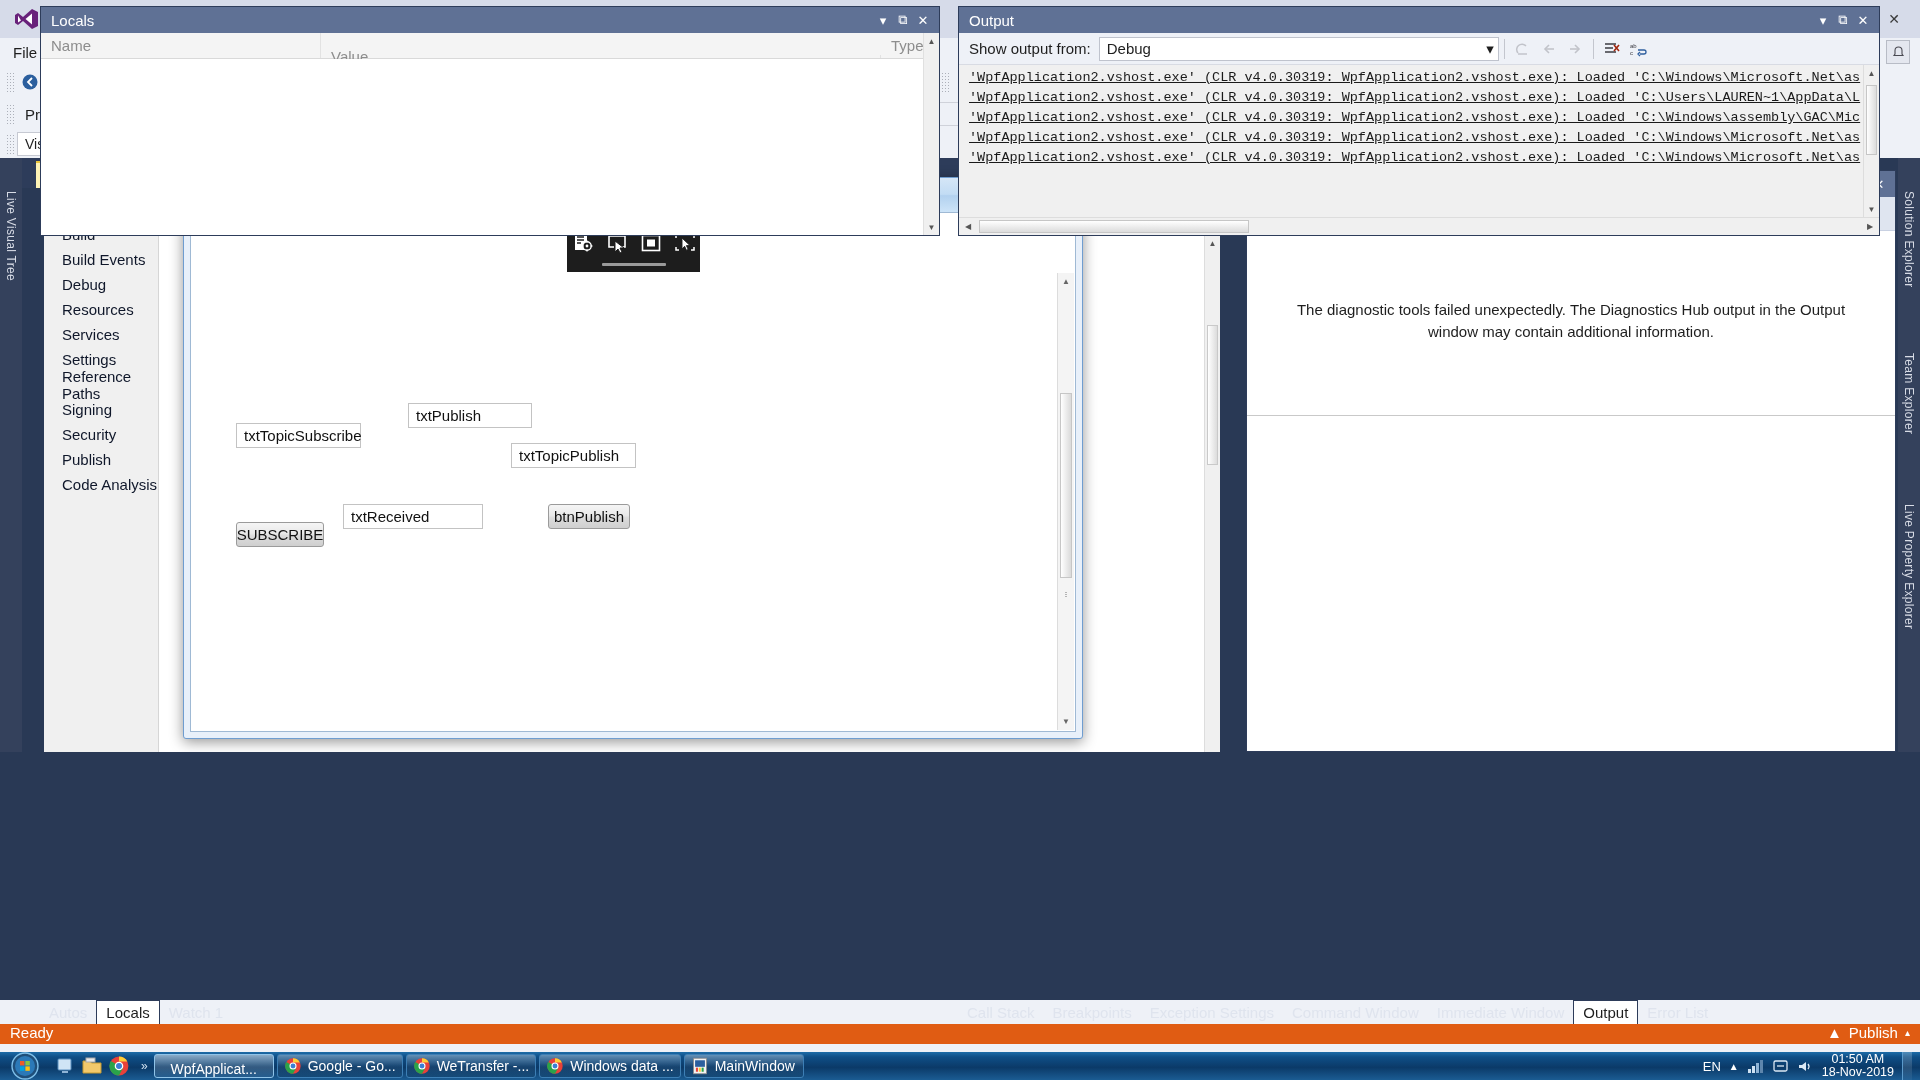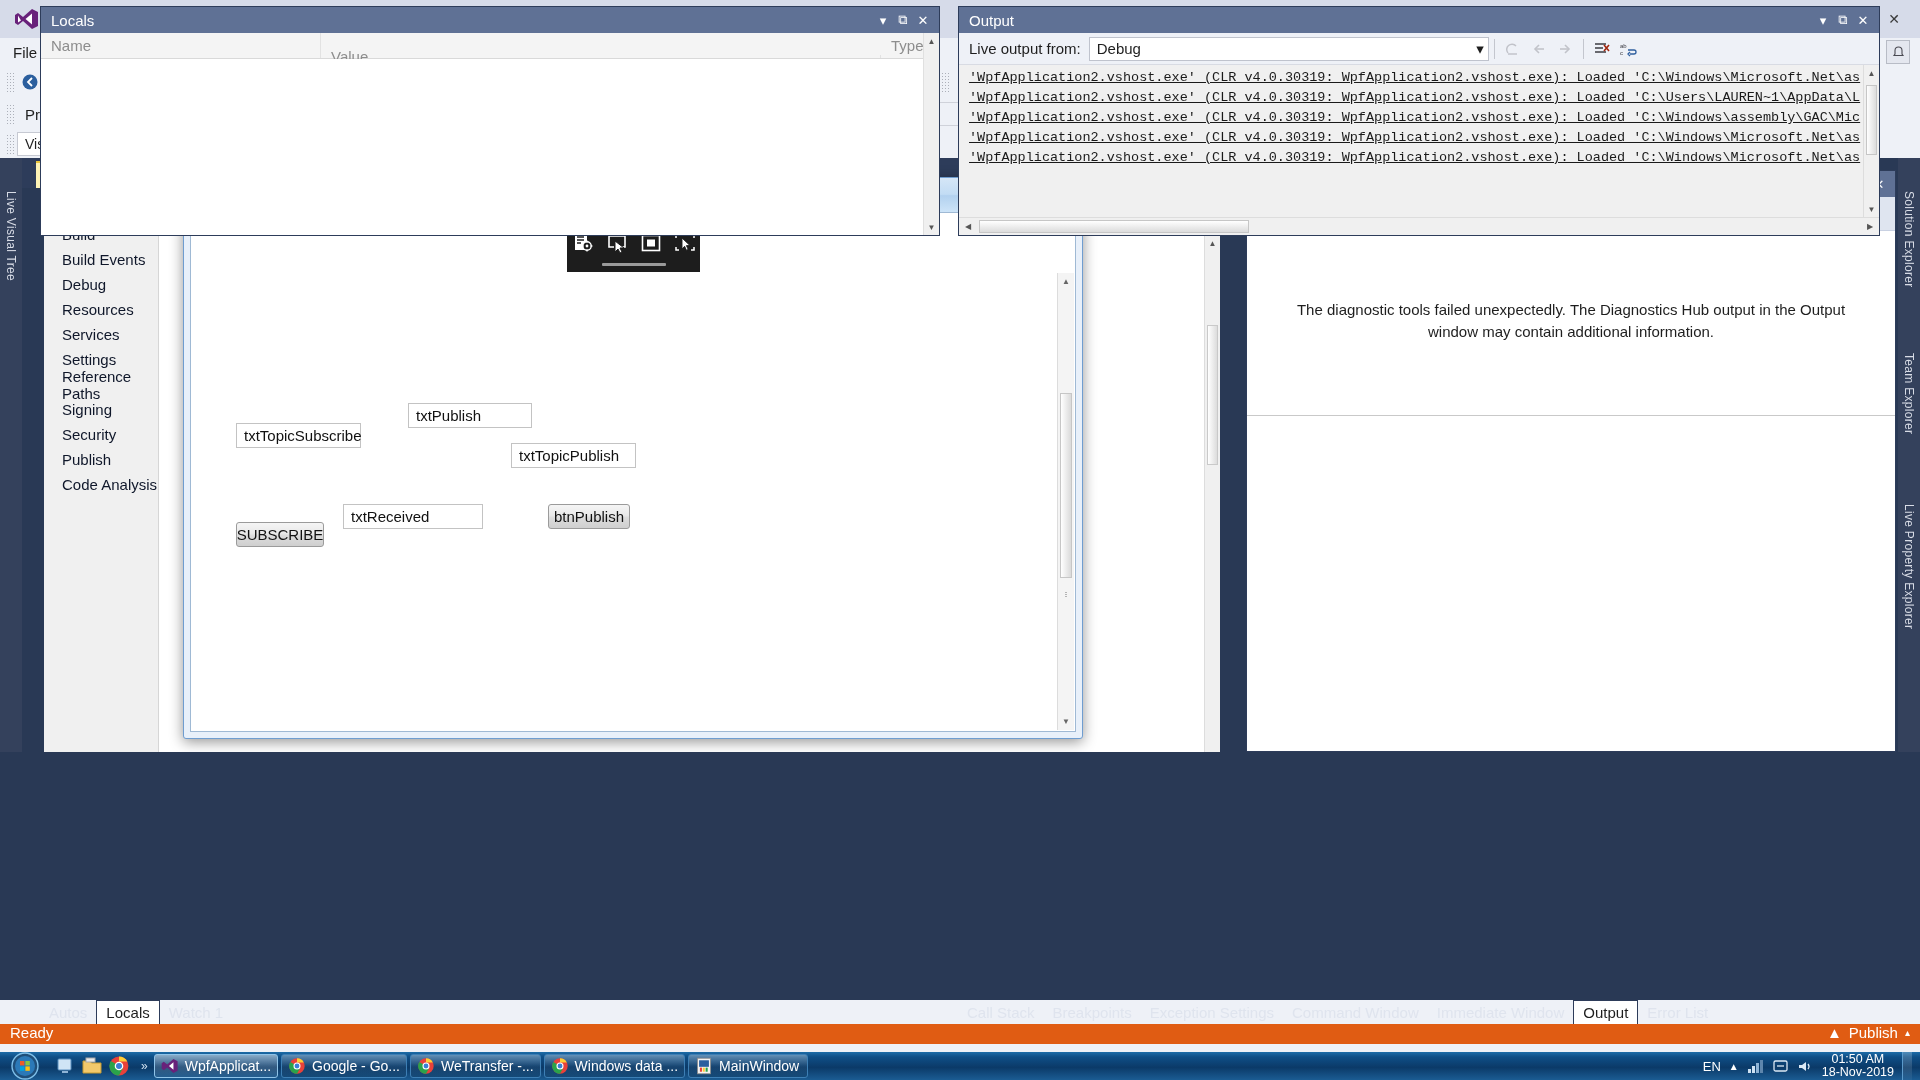--- a/index.html
+++ b/index.html
@@ -213,21 +213,21 @@
     display:flex; align-items:center; }
   .startorb { width:50px; height:28px; display:flex; align-items:center; justify-content:center; }
   .qlaunch { display:flex; align-items:center; gap:5px; padding-left:4px; }
   .qicon { width:22px; height:22px; }
   .chev { color:#cfe2f3; font-size:12px; padding:0 6px; }
   .tbitem { height:24px; min-width:120px; margin-right:3px; padding:0 6px;
     border:1px solid #3d7fb5; border-radius:3px;
     background:linear-gradient(to bottom, rgba(255,255,255,.34), rgba(255,255,255,.06) 50%, rgba(0,0,0,.12));
     display:flex; align-items:center; gap:6px; color:#fff; font-size:14px; }
   .tbitem.active { background:linear-gradient(to bottom, rgba(255,255,255,.5), rgba(255,255,255,.18) 50%, rgba(255,255,255,.06));
-    border-color:#8fc3e8; }
+    border-color:#8fc3e8;flex-direction:column; }
   .tray { position:absolute; right:0; height:28px; display:flex; align-items:center;
     color:#fff; font-size:13px; gap:8px; padding-right:8px; }
   .clock { text-align:center; line-height:13px; font-size:12.5px; }
   .showdesk { width:10px; height:28px; border-left:1px solid #5b9acb;
     background:linear-gradient(to bottom, rgba(255,255,255,.22), rgba(255,255,255,.04)); }
 </style>
 </head>
 <body>
 
 <div id="app">
@@ -714,21 +714,21 @@
 
   <div class="panel panel-output">
     <div class="panel-head">
       <span>Output</span>
       <span class="sp"></span>
       <span class="ph-btn">▾</span>
       <span class="ph-btn">⧉</span>
       <span class="ph-btn">✕</span>
     </div>
     <div class="out-bar">
-      <span class="out-label">Live output from:</span>
+      <span class="out-label">Show output from:</span>
       <div class="out-combo">
         <span class="cval">Debug</span>
         <span class="carrow">▾</span>
       </div>
       <div class="tsep"></div>
       <div class="tbtn" style="opacity:.45;">
         <svg width="16" height="16" viewBox="0 0 16 16">
             <path d="M3 12 A5 5 0 0 1 11 5" fill="none" stroke="#8c8c94" stroke-width="1.5"></path>
             <line x1="3" y1="13" x2="12" y2="13" stroke="#8c8c94" stroke-width="1.5"></line>
           </svg>

